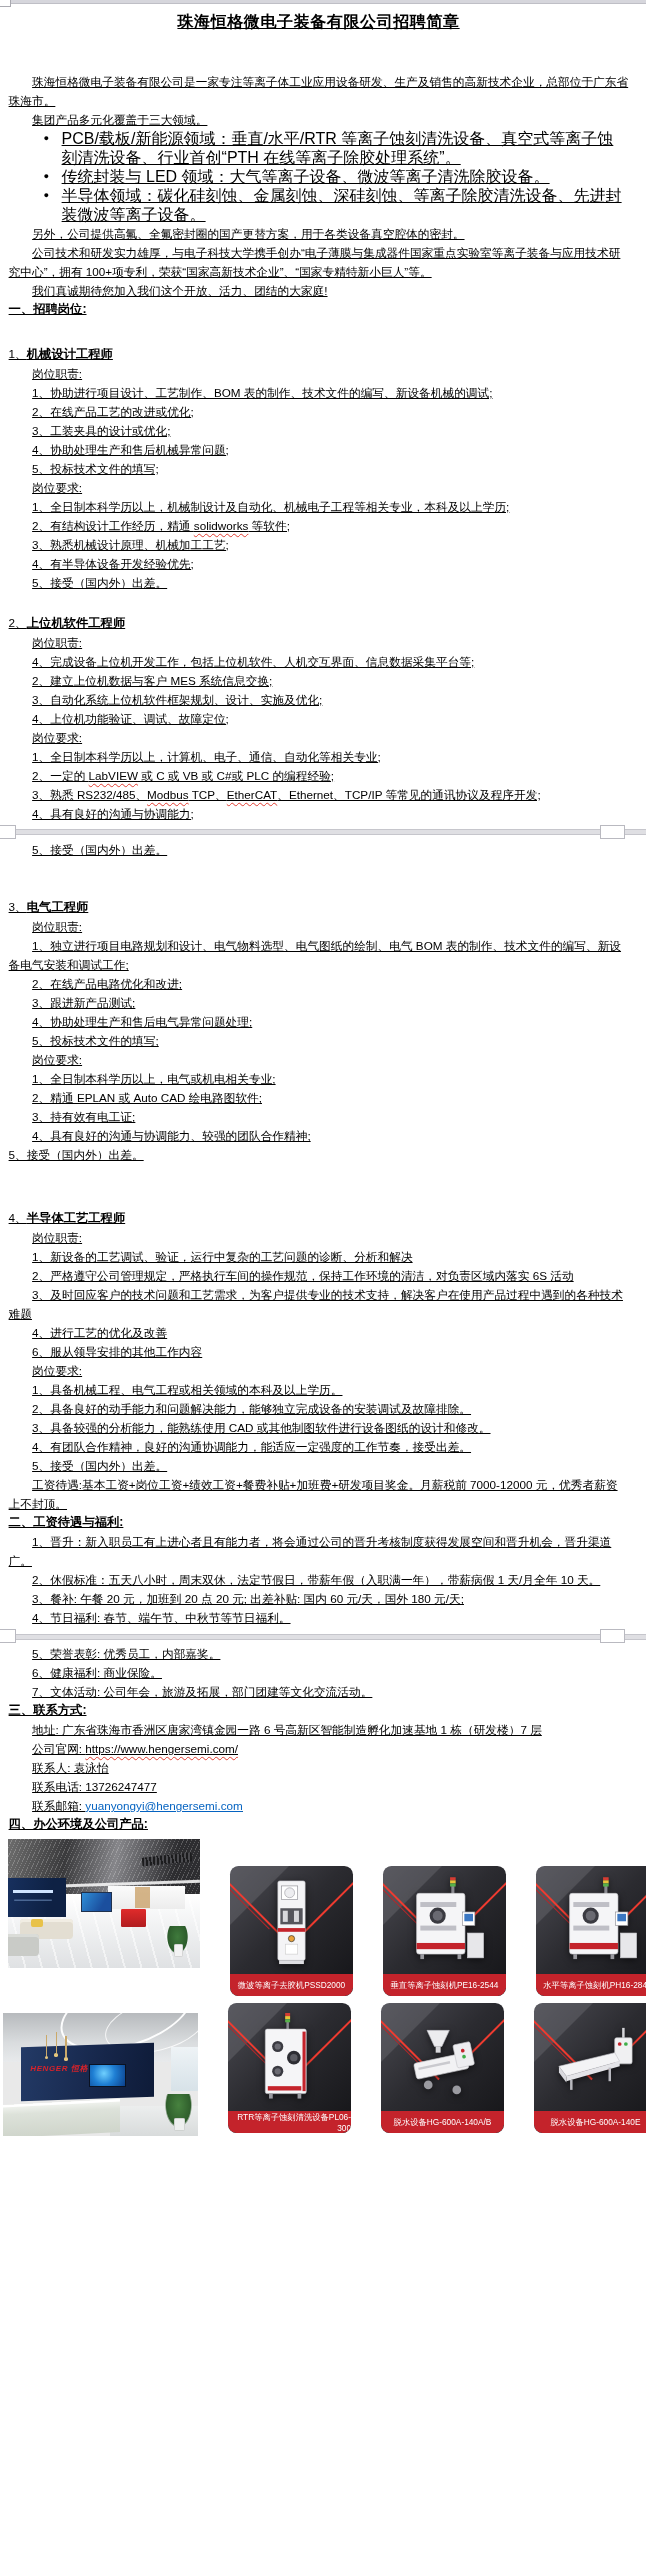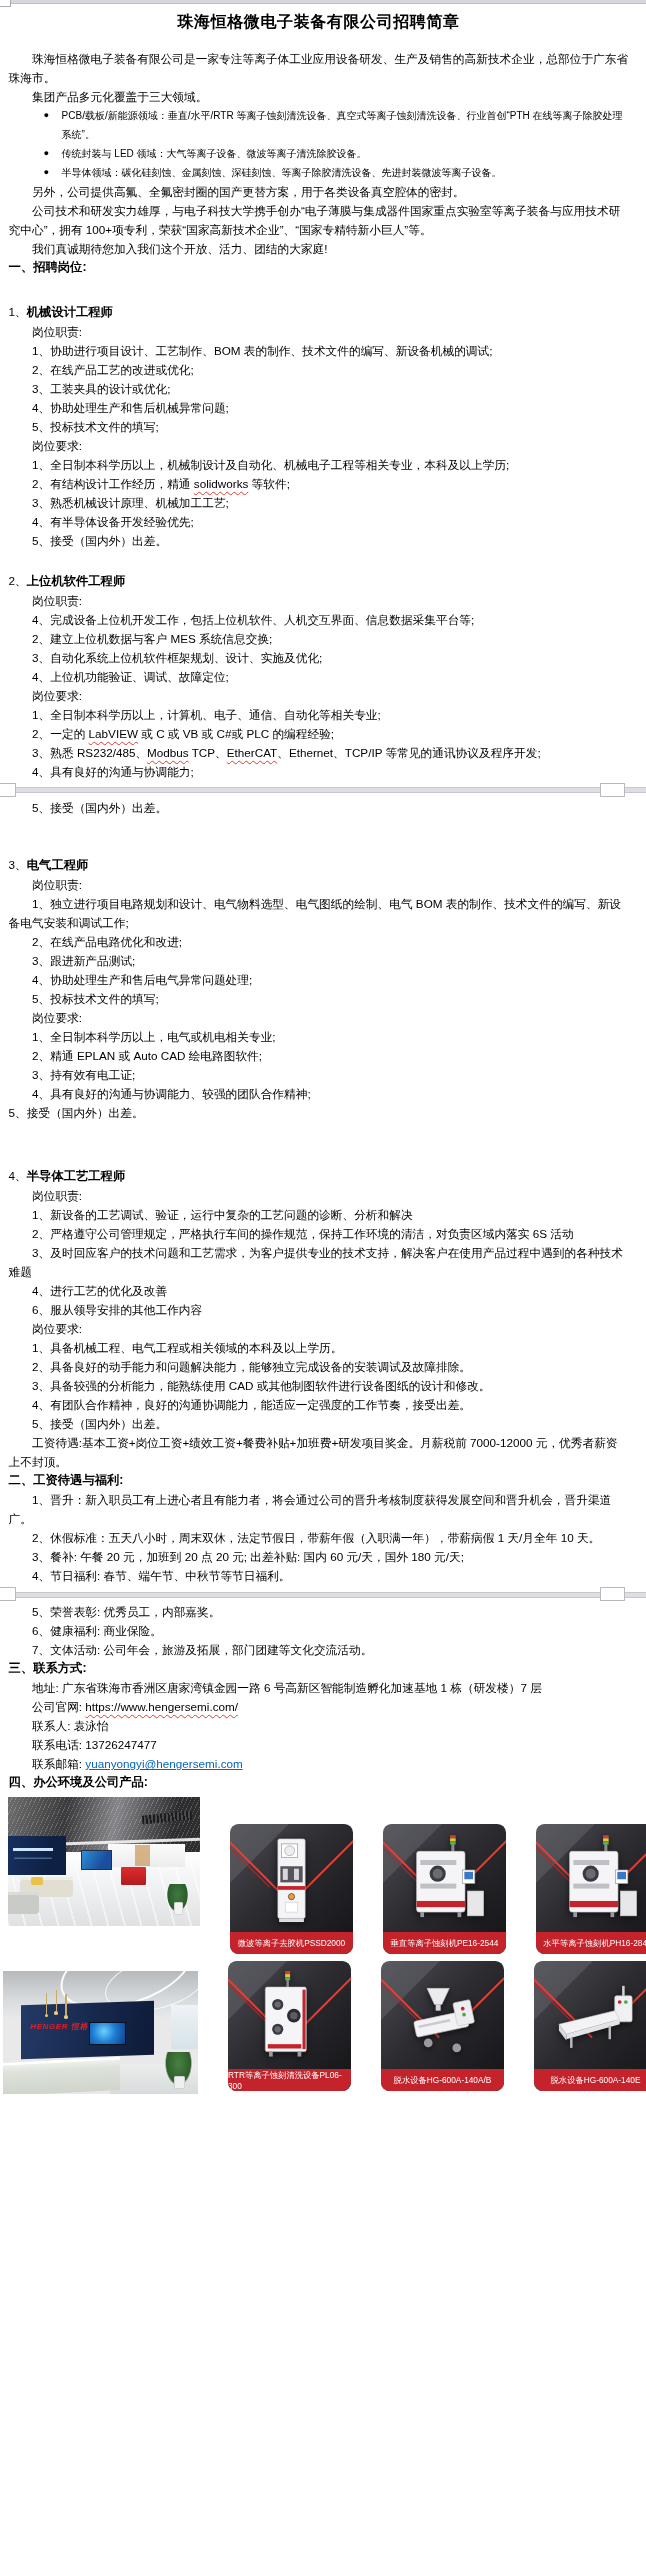--- a/index.html
+++ b/index.html
@@ -1,28 +1,28 @@
 <!DOCTYPE html>
 <html style="font-size:10px"><head>
 <meta charset="utf-8">
 <style>
   html,body{margin:0;padding:0;background:#fff;}
   .page{position:relative;width:647px;height:2576px;overflow:hidden;background:#fff;
-        font-family:"Liberation Sans","DejaVu Sans",sans-serif;color:#000;}
+        font-family:"Liberation Sans","DejaVu Sans",sans-serif;color:#000;text-decoration:underline;}
   .top-strip{position:absolute;top:0;left:0;width:100%;height:2.5px;background:#d6d6dc;border-bottom:0.6px solid #bfbfc6;}
   .top-notch{position:absolute;top:0;left:0;width:10px;height:6.2px;background:#fff;
              border-right:0.6px solid #a9a9b0;border-bottom:0.6px solid #a9a9b0;}
   .content{padding:6.2px 18.5px 0 8.6px;}
   h1.doc-title{margin:2.5px 0 0;text-align:center;font-size:16px;font-weight:bold;letter-spacing:0.6px;line-height:25px;}
   p{margin:0;font-size:11.7px;line-height:19px;}
   .ind{text-indent:23.5px;}
   .noind{text-indent:0;}
-  .intro{margin-top:15px;}
+  .intro{margin-top:38px;}
   ul.bullets{list-style:none;margin:0;padding:0;}
-  ul.bullets li{position:relative;padding-left:53px;font-size:10px;line-height:19px;}
+  ul.bullets li{position:relative;padding-left:53px;font-size:16px;line-height:19px;}
   ul.bullets li::before{content:"\25CF";position:absolute;left:35px;top:0;font-size:9.3px;}
   h2.sec{font-size:12.3px;font-weight:bold;margin:0;line-height:19px;}
   .mt-xl{margin-top:38px;}
   .mt-lg{margin-top:35px;}
   .mt-md{margin-top:32px;}
   #jobs .job{margin-top:21px;}
   #jobs .job:nth-child(1){margin-top:25px;}
   #jobs .job:nth-child(3){margin-top:38px;}
   #jobs .job:nth-child(4){margin-top:44px;}
   .job-title{font-size:11.7px;line-height:19px;}
@@ -52,21 +52,21 @@
         border-left:59px solid #6a6a72;border-bottom:59px solid transparent;}
   .card .stripeA{position:absolute;left:-7.4px;top:10px;width:93px;height:1.9px;background:#ef3b30;
         transform:rotate(45deg);transform-origin:0 0;}
   .card .stripeB{position:absolute;left:-21px;top:1.2px;width:86px;height:1.2px;background:#b3272a;
         transform:rotate(45deg);transform-origin:0 0;}
   .card .stripeC{position:absolute;right:-7.4px;top:8.6px;width:80px;height:1.9px;background:#ef3b30;
         transform:rotate(-45deg);transform-origin:100% 0;}
   .machine{position:absolute;left:0;top:5px;right:0;bottom:22px;display:flex;align-items:center;justify-content:center;}
   .machine svg{width:93px;height:93px;filter:drop-shadow(0 2.5px 3.7px rgba(0,0,0,.55));}
   .card-banner{position:absolute;left:0;right:0;bottom:0;height:22px;background:#c4232b;color:#fff;
-        display:flex;align-items:center;justify-content:center;font-size:8.3px;text-align:left;
+        display:flex;align-items:center;justify-content:center;font-size:8.3px;text-align:right;
         border-radius:0 0 8.6px 8.6px;}
   
   .ph-lobby .ceiling{position:absolute;top:0;left:0;right:0;height:44%;
       background:linear-gradient(100deg,#6d6d6d 0%,#3a3a3c 30%,#86868a 55%,#2d2d30 85%);}
   .ph-lobby .ceiling::after{content:"";position:absolute;inset:0;
       background:repeating-linear-gradient(115deg,rgba(255,255,255,.22) 0 0.6px,transparent 0.6px 3.7px);}
   .ph-lobby .beam{position:absolute;top:34%;left:0;right:0;height:3.1px;background:#f4f4f4;opacity:.9;
       transform:rotate(-2deg);}
   .ph-lobby .floor{position:absolute;bottom:0;left:0;right:0;height:58%;
       background:linear-gradient(#ffffff 0%,#f2f3f4 40%,#dfe1e3 100%);}

